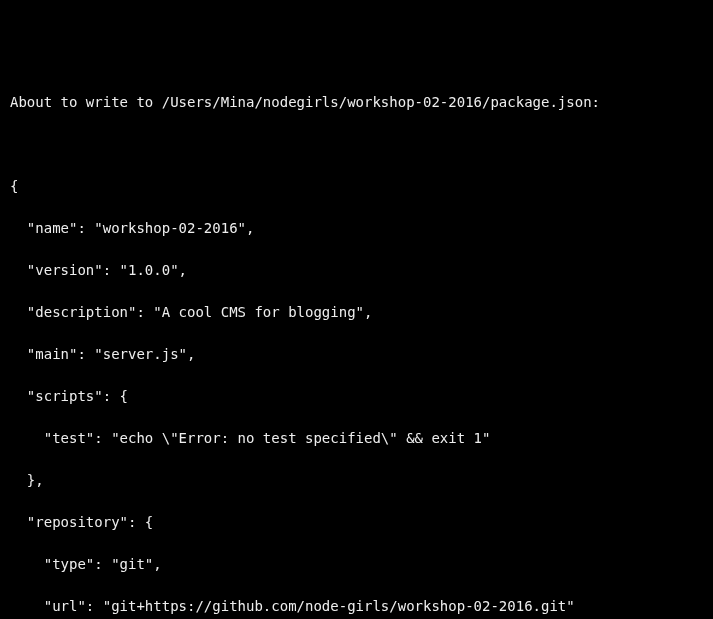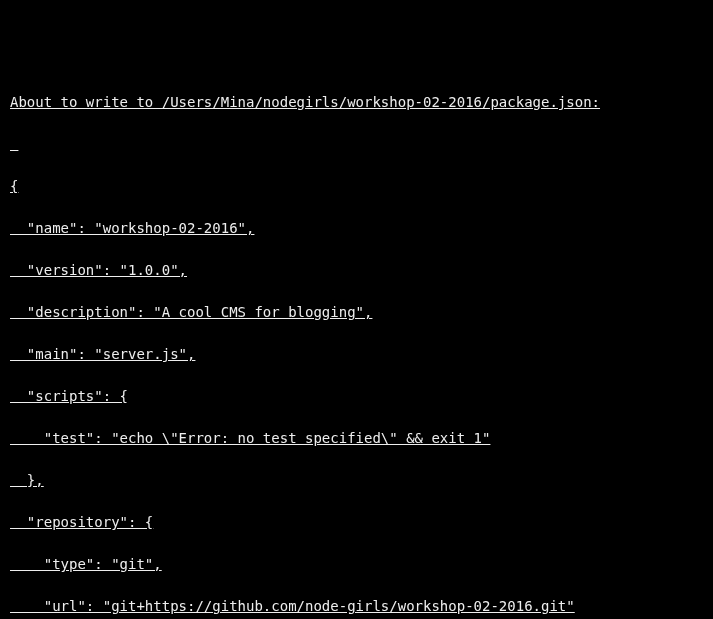--- a/index.html
+++ b/index.html
@@ -14,21 +14,20 @@
       font-size: 14px;
       line-height: 1.5;
       padding: 8px 10px;
       width: 713px;
       height: 619px;
       overflow: hidden;
       white-space: pre;
     }
     .line {
       display: block;
-      text-decoration: underline;
     }
   </style>
 </head>
 <body>
 
 
 
 <span class="line">About to write to /Users/Mina/nodegirls/workshop-02-2016/package.json:</span>
 <span class="line"> </span>
 <span class="line">{</span>

